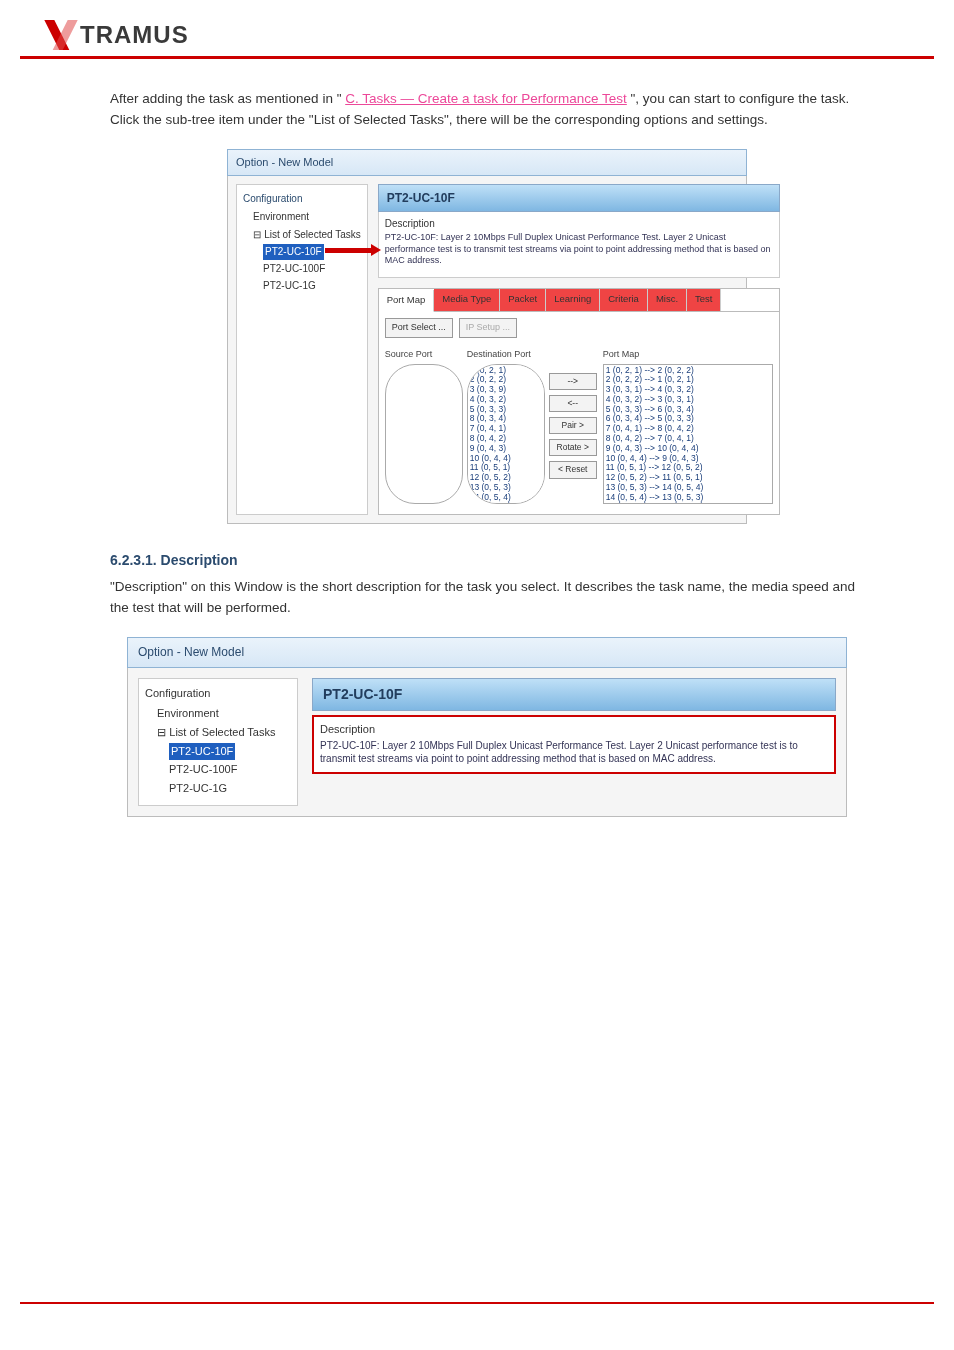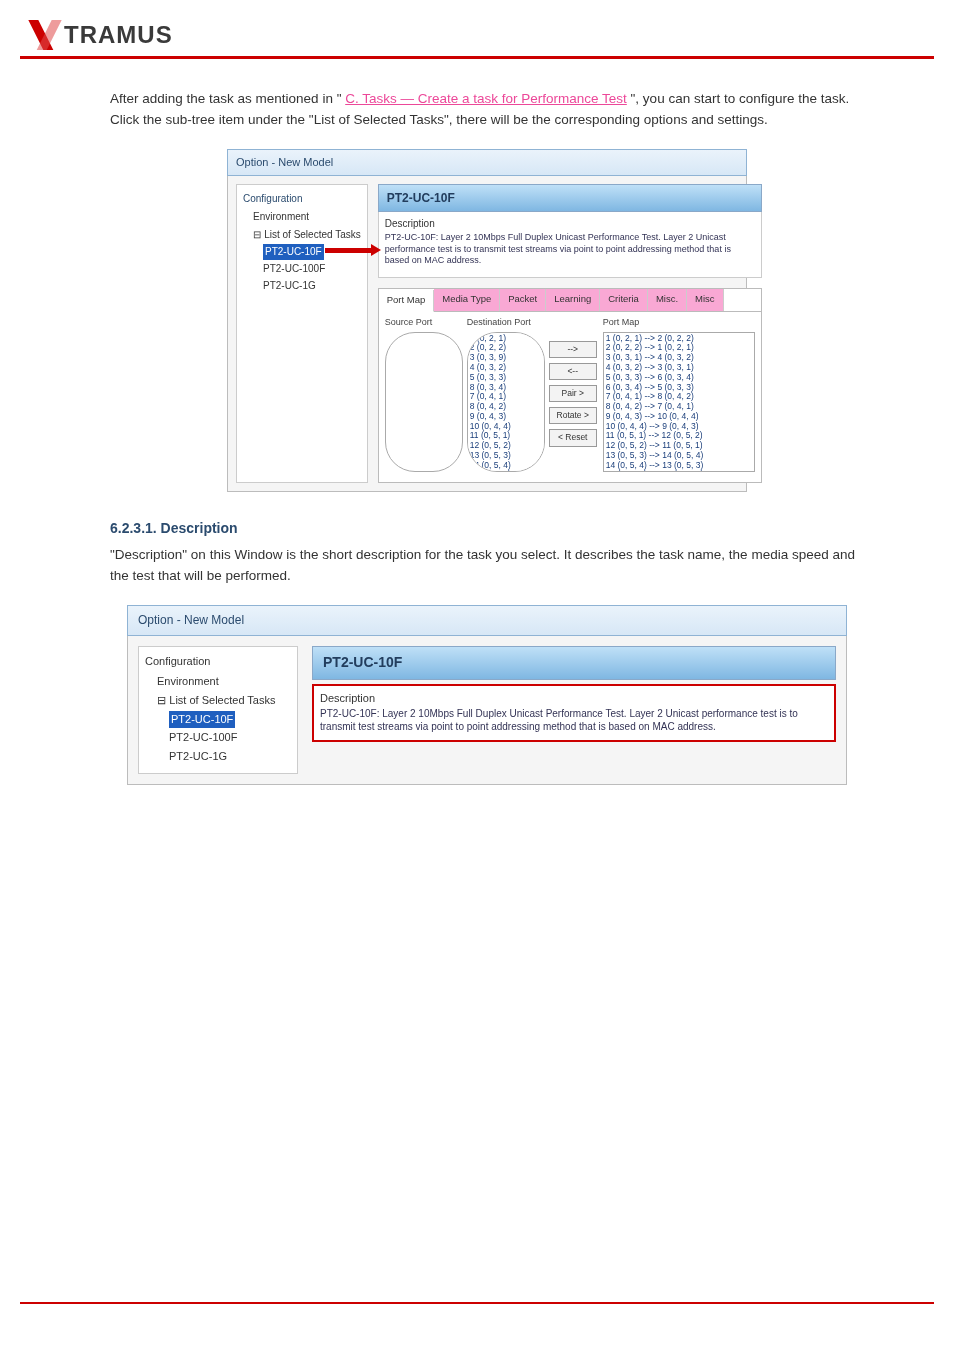--- a/index.html
+++ b/index.html
@@ -1,20 +1,20 @@
 <!DOCTYPE html>
 <html><head>
 <meta charset="utf-8">
 <style>
   * { box-sizing: border-box; margin: 0; padding: 0; }
   html, body { width: 954px; height: 1350px; font-family: Arial, Helvetica, sans-serif; background: #fff; color: #000; }
   .page { width: 954px; height: 1350px; position: relative; padding: 20px 0 0 0; }
 
   
-  .logo-wrap { padding: 0 0 6px 28px; }
+  .logo-wrap { padding: 0 0 6px 28px; margin-left: 16px; }
   .logo { display: flex; align-items: center; gap: 2px; }
   .logo-x { width: 34px; height: 30px; position: relative; display: inline-block; }
   .logo-text { font-size: 24px; font-weight: 700; letter-spacing: 1px; color: #3a3a3a; font-family: Arial, sans-serif; }
   .top-hr { height: 0; border-top: 3px solid #cc0000; margin: 0 20px 0 20px; }
 
   
   .footer-hr { position: absolute; left: 20px; right: 20px; bottom: 46px; height: 0; border-top: 2px solid #cc0000; }
   .footer { position: absolute; left: 20px; right: 20px; bottom: 16px; display: flex; justify-content: space-between; font-size: 12px; color: #444; }
 
   
@@ -36,35 +36,35 @@
   .shot .tree .arrow-red::before { content: ""; position: absolute; left: 108px; top: 0px; width: 0; height: 0; border-top: 6px solid transparent; border-bottom: 6px solid transparent; border-left: 10px solid #cc0000; }
 
   .shot .right { flex: 1; font-size: 10px; }
   .shot .banner { background: linear-gradient(#bfe0f7,#7fb7e2); padding: 4px 8px; color: #223d5d; font-weight: 700; font-size: 12px; border: 1px solid #8aa8c8; }
   .shot .desc { background: #fff; border: 1px solid #ccc; border-top: none; padding: 4px 6px 10px 6px; }
   .shot .desc .hdr { color: #333; font-size: 10px; }
   .shot .desc .txt { color: #335; font-size: 9px; line-height: 1.3; }
 
   .shot .tabs { margin-top: 10px; border: 1px solid #bbb; background: #fff; }
   .shot .tabs-row { display: flex; border-bottom: 1px solid #bbb; }
-  .shot .tabs-row .tab { font-size: 9.5px; padding: 3px 8px; border-right: 1px solid #ccc; background: #f9a8d4; color: #333; }
+  .shot .tabs-row .tab { font-size: 9.5px; padding: 3px 8px; border-right: 1px solid #ccc; background: #ef4444; color: #333; }
   .shot .tabs-row .tab.active { background: #fff; border-bottom: 1px solid #fff; position: relative; top: 1px; }
   .shot .subtoolbar { padding: 6px; display: flex; gap: 6px; }
   .shot .btn { font-size: 9px; padding: 2px 6px; border: 1px solid #999; background: #f3f3f3; color: #333; }
   .shot .btn.disabled { color: #aaa; }
 
   .shot .mapping { padding: 4px 6px 10px 6px; display: flex; gap: 6px; }
   .shot .mcol { width: 76px; }
   .shot .mcol h6, .shot .mcol2 h6, .shot .mcol3 h6 { font-size: 9px; font-weight: normal; color: #444; margin-bottom: 2px; text-align: left; }
   .shot .listbox { border: 1px solid #aaa; height: 140px; background: #fff; overflow: auto; font-size: 8.5px; color: #1a3e7a; padding: 1px 2px; }
   .shot .listbox.narrow { width: 78px; border-radius: 30px; }
   .shot .btncol { display: flex; flex-direction: column; gap: 5px; justify-content: center; width: 48px; }
   .shot .btncol .btn { font-size: 8.5px; padding: 1px 2px; text-align: center; }
   .shot .mcol3 { flex: 1; }
-  .shot .listbox.wide { width: 152px; }
+  .shot .listbox.wide { width: 170px; }
   .shot .listbox .row { white-space: nowrap; line-height: 1.15; }
 
   
   .shot2 { margin: 18px auto 0 auto; width: 720px; }
   .shot2 .win-title { background: linear-gradient(#eaf3fb,#d7e7f6); color: #2b4b6e; font-size: 12px; padding: 5px 10px; border: 1px solid #8fb3d4; }
   .shot2 .win-body { border: 1px solid #bcbcbc; border-top: none; background: #f5f5f5; padding: 10px; display: flex; gap: 14px; }
   .shot2 .tree { width: 160px; background: #fff; border: 1px solid #ccc; font-size: 11px; padding: 6px; color: #333; }
   .shot2 .tree ul { list-style: none; padding-left: 12px; margin-top: 2px; }
   .shot2 .tree li { padding: 1px 0; white-space: nowrap; }
   .shot2 .tree li.sel { background: #1f5fbf; color: #fff; display: inline-block; padding: 0 2px; }
@@ -127,21 +127,25 @@
             <div class="txt">PT2-UC-10F: Layer 2 10Mbps Full Duplex Unicast Performance Test. Layer 2 Unicast performance test is to transmit test streams via point to point addressing method that is based on MAC address.</div>
           </div>
           <div class="tabs">
             <div class="tabs-row">
               <div class="tab active">Port Map</div>
               <div class="tab">Media Type</div>
               <div class="tab">Packet</div>
               <div class="tab">Learning</div>
               <div class="tab">Criteria</div>
               <div class="tab">Misc.</div>
-              <div class="tab">Misc</div>
+              <div class="tab">Test</div>
+            </div>
+            <div class="subtoolbar">
+              <div class="btn">Port Select ...</div>
+              <div class="btn disabled">IP Setup ...</div>
             </div>
             <div class="mapping">
               <div class="mcol">
                 <h6>Source Port</h6>
                 <div class="listbox narrow"></div>
               </div>
               <div class="mcol">
                 <h6>Destination Port</h6>
                 <div class="listbox narrow" id="dstlist">
                     <div class="row">1 (0, 2, 1)</div>

